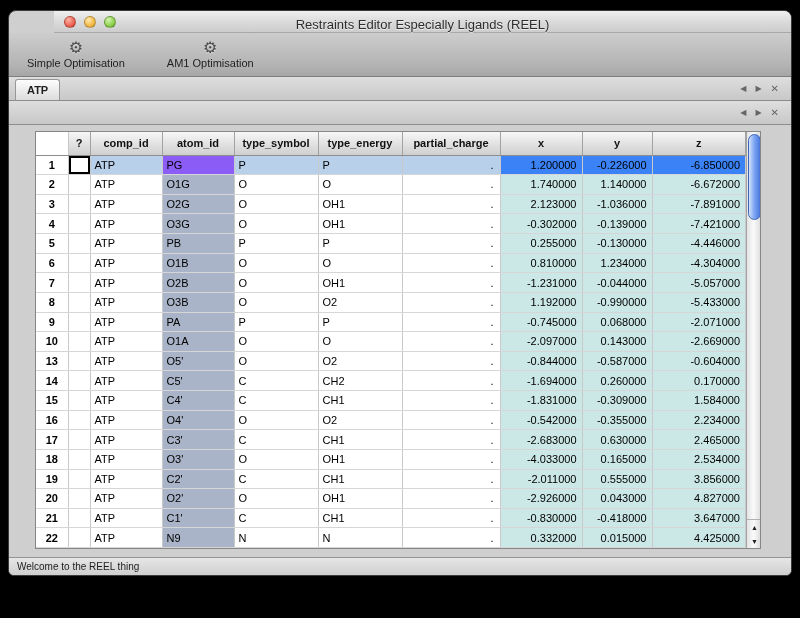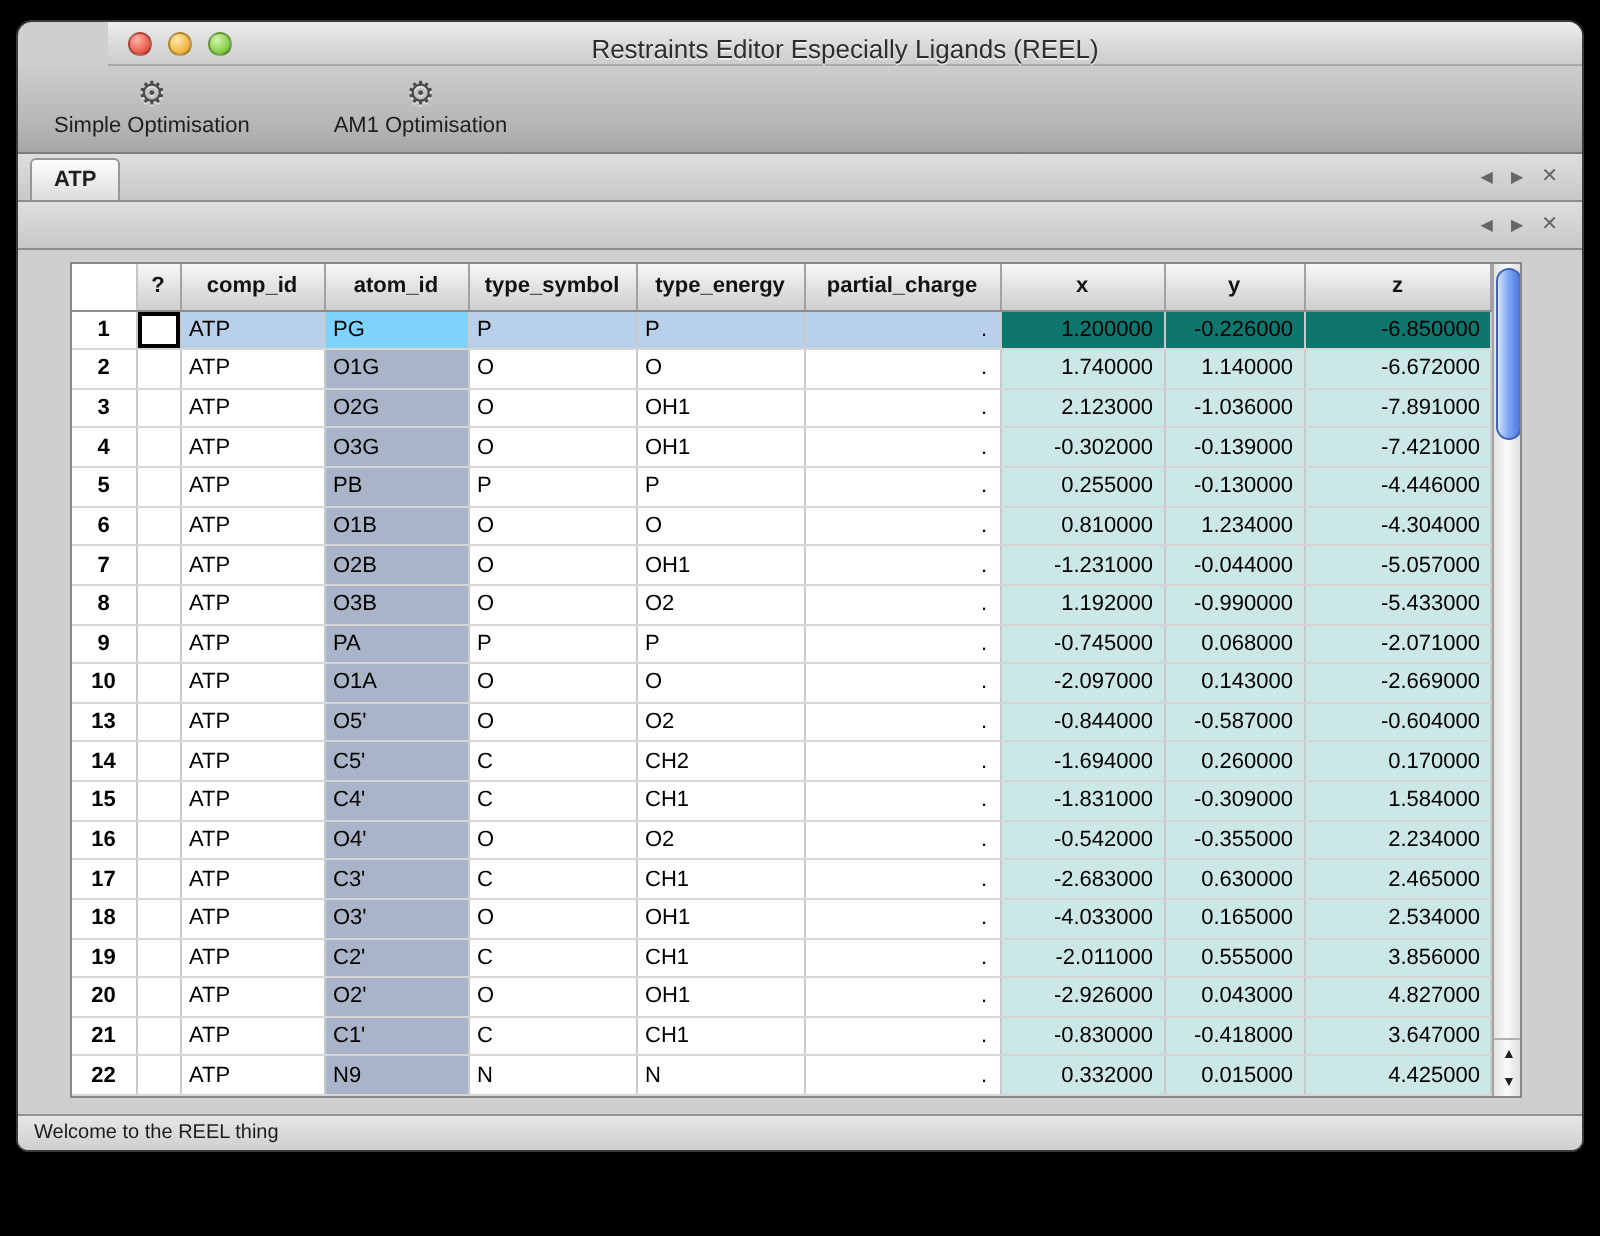--- a/index.html
+++ b/index.html
@@ -73,22 +73,22 @@
     border-right:1px solid #c9c9c9; border-bottom:1px solid #d6d6d6;
     background:#fff; overflow:hidden; white-space:nowrap;
   }
   td.rownum { font-weight:bold; text-align:center; padding:0 2px; }
   td.qcell { padding:0; }
   td.qcell.focus { box-shadow:inset 0 0 0 2px #000; background:#fff; }
   td.charge { text-align:right; padding-right:6px; }
   td.col-atom { background:#a9b4c8; }
   td.col-xyz { background:#cbe8e6; text-align:right; padding-right:5px; }
   tr.row-selected td.c-plain { background:#b9d0ea; }
-  tr.row-selected td.col-atom { background:#7dd3fc; }
-  tr.row-selected td.col-xyz { background:#0f766e; }
+  tr.row-selected td.col-atom { background:#8b5cf6; }
+  tr.row-selected td.col-xyz { background:#3b82f6; }
 
   
   .vscroll { flex:0 0 16px; position:relative; background:linear-gradient(90deg,#e4e4e4,#fafafa 45%,#d6d6d6); border-left:1px solid #a3a3a3; }
   .vthumb {
     position:absolute; top:2px; left:1px; width:13px; height:86px; border-radius:7px;
     background:linear-gradient(90deg,#d3e2fc,#80a9f4 45%,#4a77dd);
     border:1px solid #3f64b8;
   }
   .varrows { position:absolute; bottom:0; left:0; right:0; border-top:1px solid #b0b0b0; }
   .varrow { height:14px; display:flex; align-items:center; justify-content:center; font-size:7px; color:#222; }

